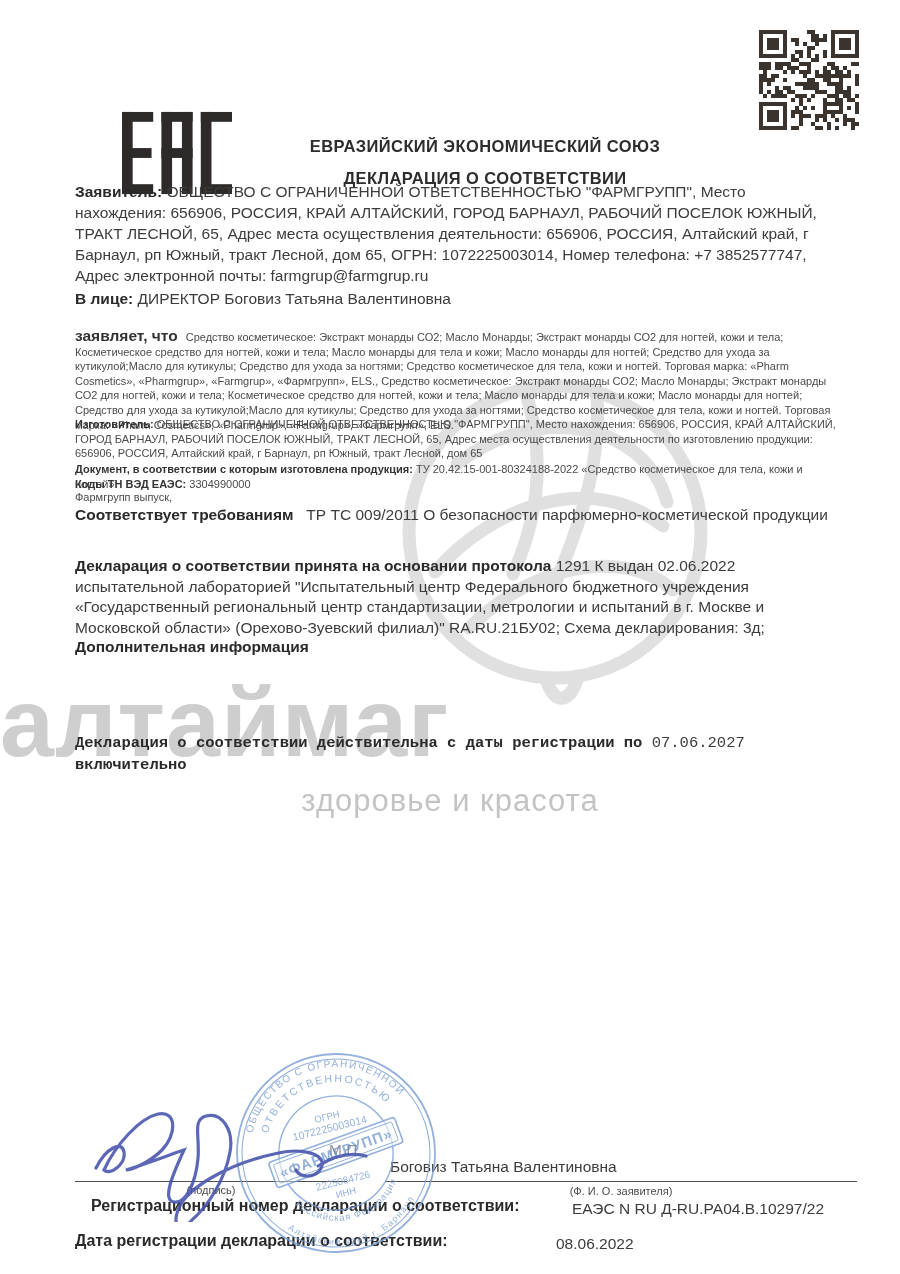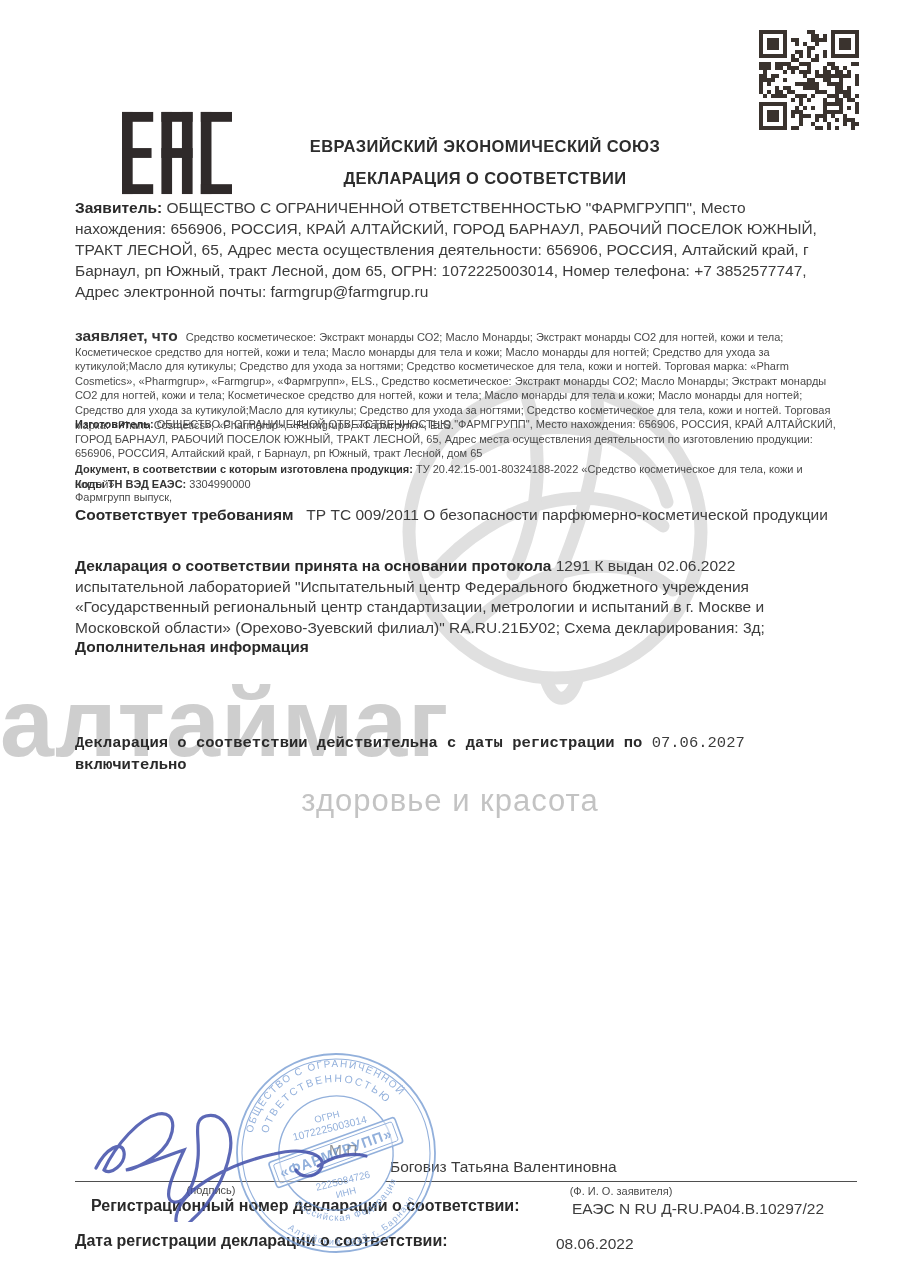--- a/index.html
+++ b/index.html
@@ -369,22 +369,23 @@
         <rect x="96" y="88" width="38" height="12"></rect>
       </g>
     </svg>
   </div>
 
   <div class="abs z2" style="left:130px;top:137px;width:710px;">
     <div class="title-line">ЕВРАЗИЙСКИЙ ЭКОНОМИЧЕСКИЙ СОЮЗ</div>
     <div class="title-line" style="margin-top:13px;">ДЕКЛАРАЦИЯ О СООТВЕТСТВИИ</div>
   </div>
 
-  <div class="abs z2 body-text" style="left:75px;top:197px;width:766px;">
+  <div class="abs z2 body-text" style="left:75px;top:181px;width:766px;">
     <p><b>Заявитель:</b> <span>ОБЩЕСТВО С ОГРАНИЧЕННОЙ ОТВЕТСТВЕННОСТЬЮ "ФАРМГРУПП", Место нахождения: 656906, РОССИЯ, КРАЙ АЛТАЙСКИЙ, ГОРОД БАРНАУЛ, РАБОЧИЙ ПОСЕЛОК ЮЖНЫЙ, ТРАКТ ЛЕСНОЙ, 65, Адрес места осуществления деятельности: 656906, РОССИЯ, Алтайский край, г Барнаул, рп Южный, тракт Лесной, дом 65, ОГРН: 1072225003014, Номер телефона: +7 3852577747, Адрес электронной почты: farmgrup@farmgrup.ru</span></p>
+    <p style="margin-top:2px;"><b>В лице:</b> <span>ДИРЕКТОР Боговиз Татьяна Валентиновна</span></p>
   </div>
 
   <div class="abs z2 small" style="left:75px;top:329px;width:770px;">
     <b style="font-size:15.5px;margin-right:8px;">заявляет, что</b><span>Средство косметическое: Экстракт монарды СО2; Масло Монарды; Экстракт монарды СО2 для ногтей, кожи и тела; Косметическое средство для ногтей, кожи и тела; Масло монарды для тела и кожи; Масло монарды для ногтей; Средство для ухода за кутикулой;Масло для кутикулы; Средство для ухода за ногтями; Средство косметическое для тела, кожи и ногтей. Торговая марка: «Pharm Cosmetics», «Pharmgrup», «Farmgrup», «Фармгрупп», ELS., Средство косметическое: Экстракт монарды СО2; Масло Монарды; Экстракт монарды СО2 для ногтей, кожи и тела; Косметическое средство для ногтей, кожи и тела; Масло монарды для тела и кожи; Масло монарды для ногтей; Средство для ухода за кутикулой;Масло для кутикулы; Средство для ухода за ногтями; Средство косметическое для тела, кожи и ногтей. Торговая марка: «Pharm Cosmetics», «Pharmgrup», «Farmgrup», «Фармгрупп», ELS.</span>
   </div>
 
   <div class="abs z2 small" style="left:75px;top:417px;width:770px;">
     <b>Изготовитель:</b> <span>ОБЩЕСТВО С ОГРАНИЧЕННОЙ ОТВЕТСТВЕННОСТЬЮ "ФАРМГРУПП", Место нахождения: 656906, РОССИЯ, КРАЙ АЛТАЙСКИЙ, ГОРОД БАРНАУЛ, РАБОЧИЙ ПОСЕЛОК ЮЖНЫЙ, ТРАКТ ЛЕСНОЙ, 65, Адрес места осуществления деятельности по изготовлению продукции: 656906, РОССИЯ, Алтайский край, г Барнаул, рп Южный, тракт Лесной, дом 65</span>
   </div>
 

